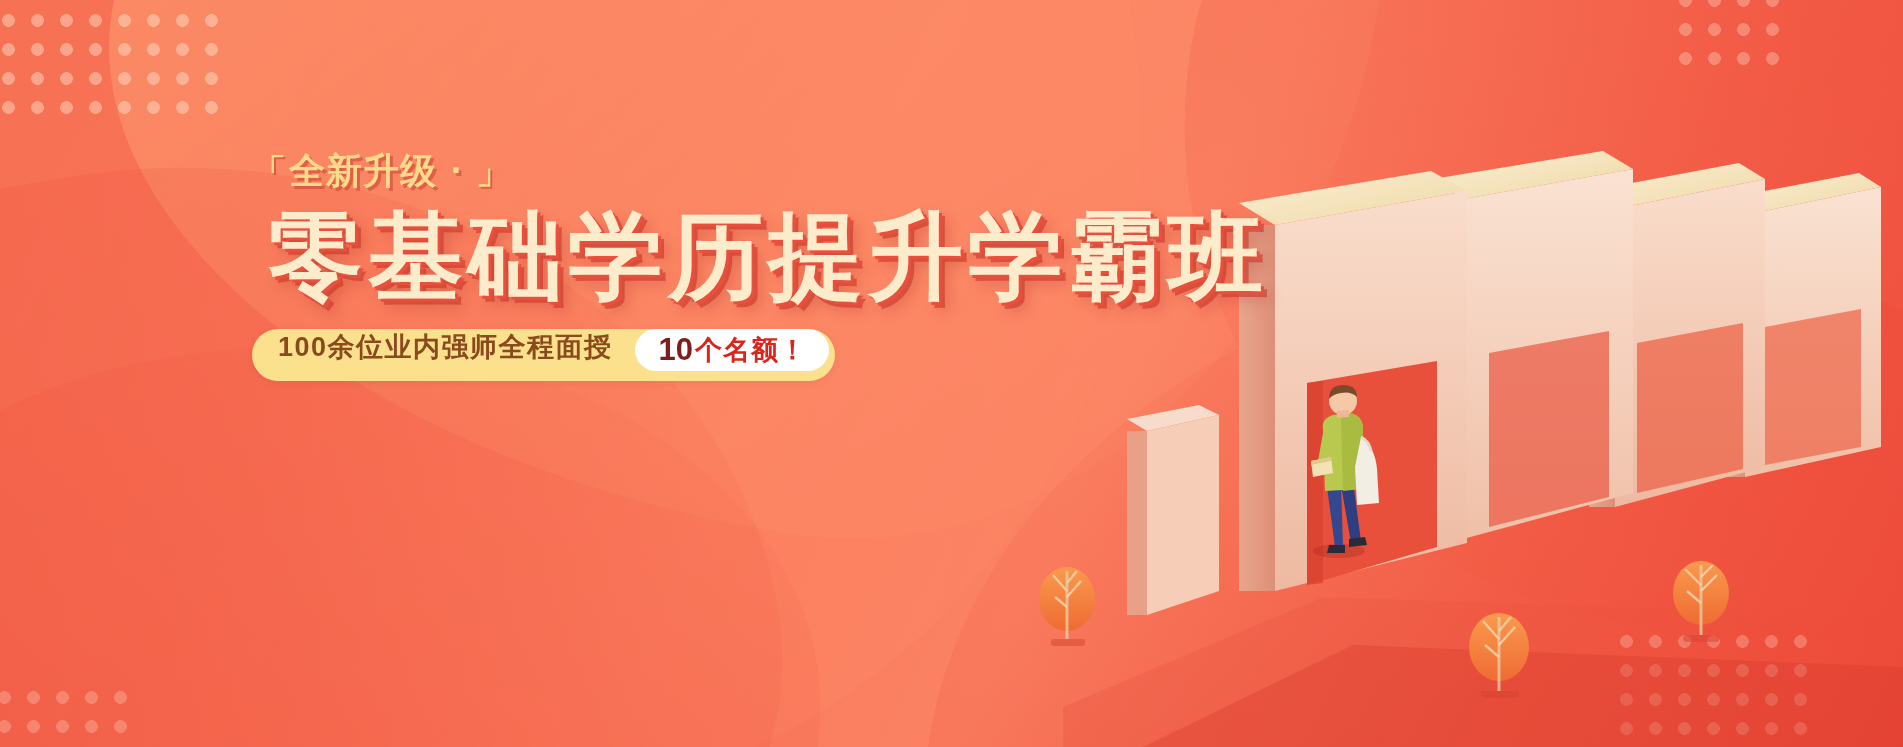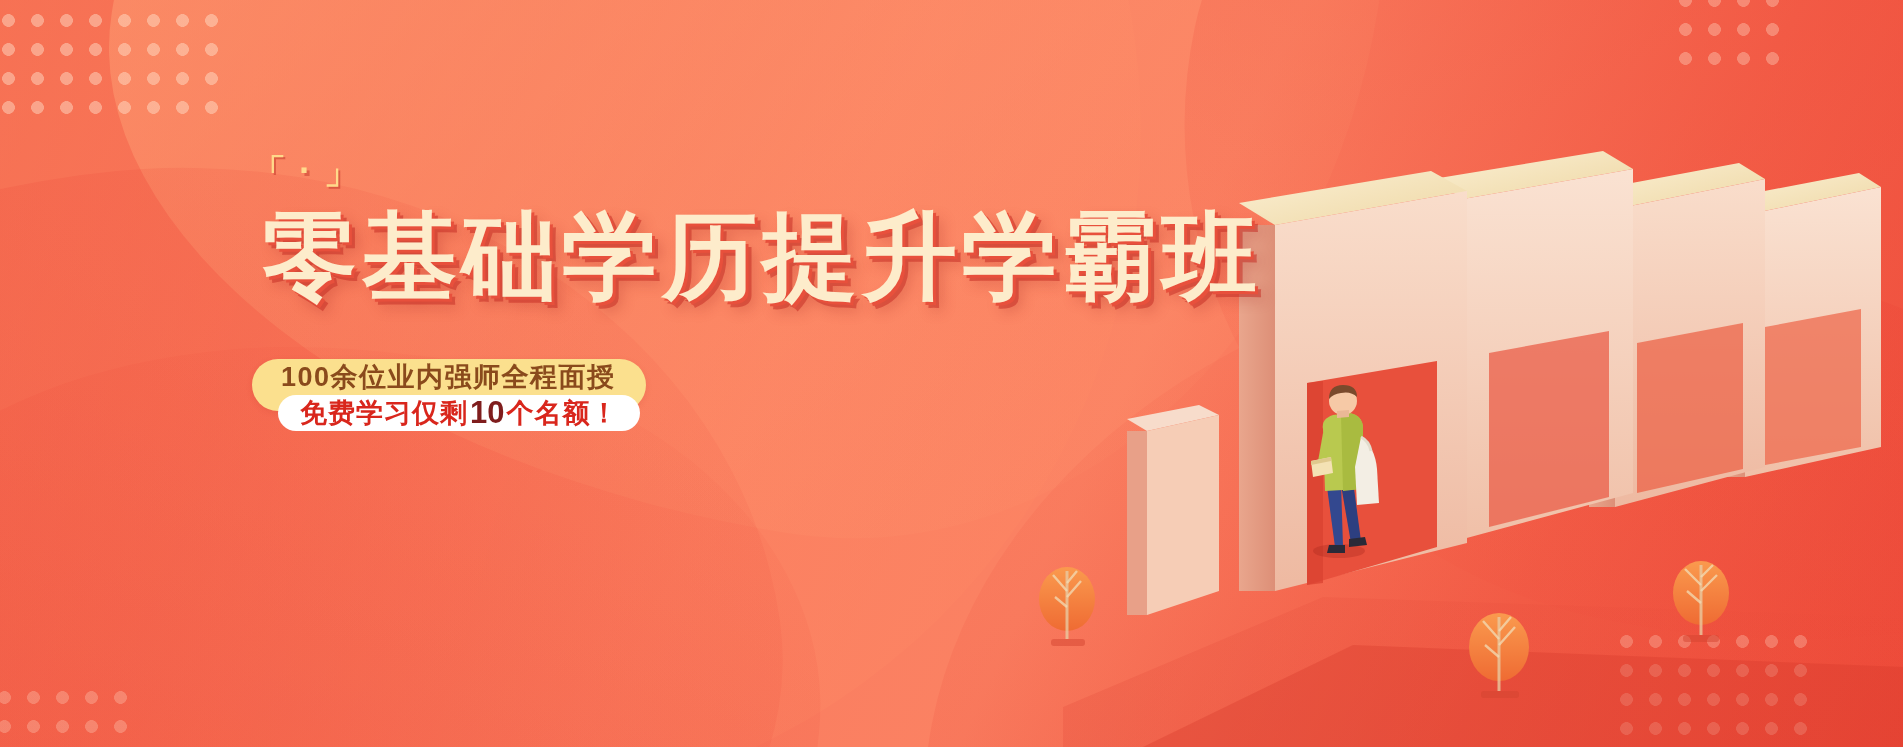--- a/index.html
+++ b/index.html
@@ -123,34 +123,33 @@
     font-size: 95px;
     font-weight: 900;
     line-height: 1.08;
     color: #fdeccb;
     letter-spacing: 5px;
     white-space: nowrap;
     text-shadow:
        3px 3px 0 #e8503c,
        6px 6px 0 rgba(198,48,38,.55),
        9px 9px 14px rgba(160,34,28,.28);
-    margin: 4px 0 0 10px;
+    margin: 4px 0 0 16px;
   }
 
   
   .pill {
     display: inline-flex;
-    align-items: center;
-    margin-top: 52px;
+    align-items: flex-start;
+    margin-top: 22px;
     height: 52px;
     background: #fbe08e;
     border-radius: 26px;
     padding: 0 6px 0 26px;
     box-shadow: 0 2px 6px rgba(170,40,30,.12);
-    flex-direction: column;
   }
   .pill-left {
     font-size: 27px;
     font-weight: 700;
     color: #8a4a1c;
     letter-spacing: 1.5px;
     white-space: nowrap;
     padding-right: 22px;
   }
   .pill-right {
@@ -317,29 +316,29 @@
         <path d="M678 438 L662 422 M678 444 L694 428 M678 456 L664 444 M678 430 L690 418" stroke="#f2dcb6" stroke-width="2.4" opacity=".75" fill="none"></path>
         <rect x="660" y="488" width="36" height="7" rx="3" fill="#d4432f" opacity=".5"></rect>
       </g>
     </svg>
   </div>
 
   <div class="content">
 
     <div class="eyebrow">
       <span class="brk">「</span>
+      <span class="gold">全新升级</span>
       <span class="dot-sep">·</span>
       <span class="brk">」</span>
     </div>
 
     <h1 class="headline">零基础学历提升学霸班</h1>
 
     <div class="pill">
       <span class="pill-left">100余位业内强师全程面授</span>
       <span class="pill-right">
-        <span class="rtxt">免费学习仅剩</span>
         <span class="num">10</span>
         <span class="rtxt">个名额！</span>
       </span>
     </div>
 
   </div>
 </div>
 
 </body></html>

